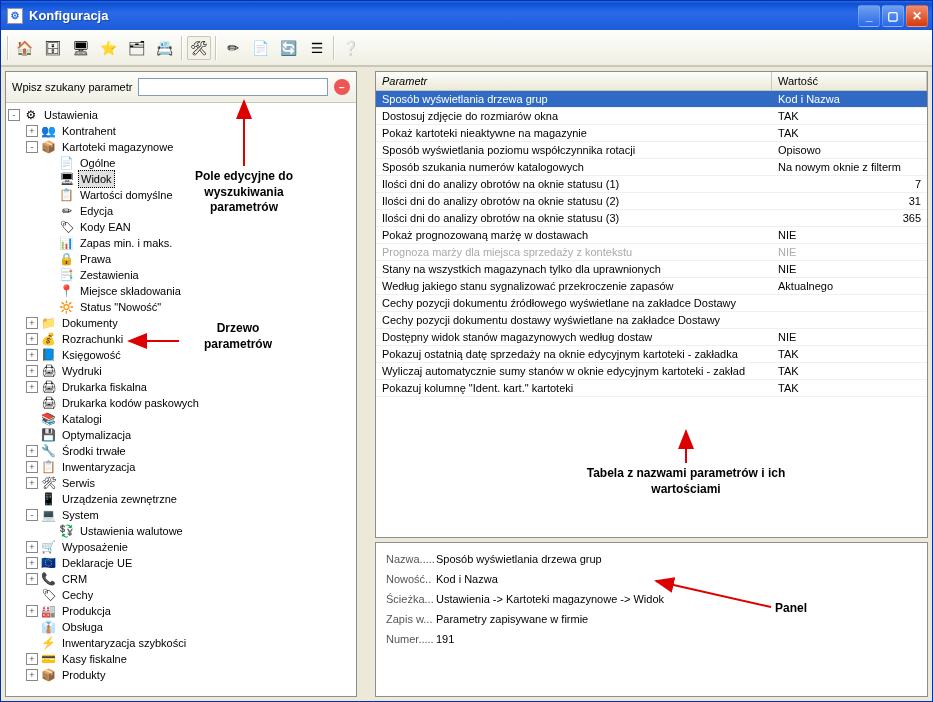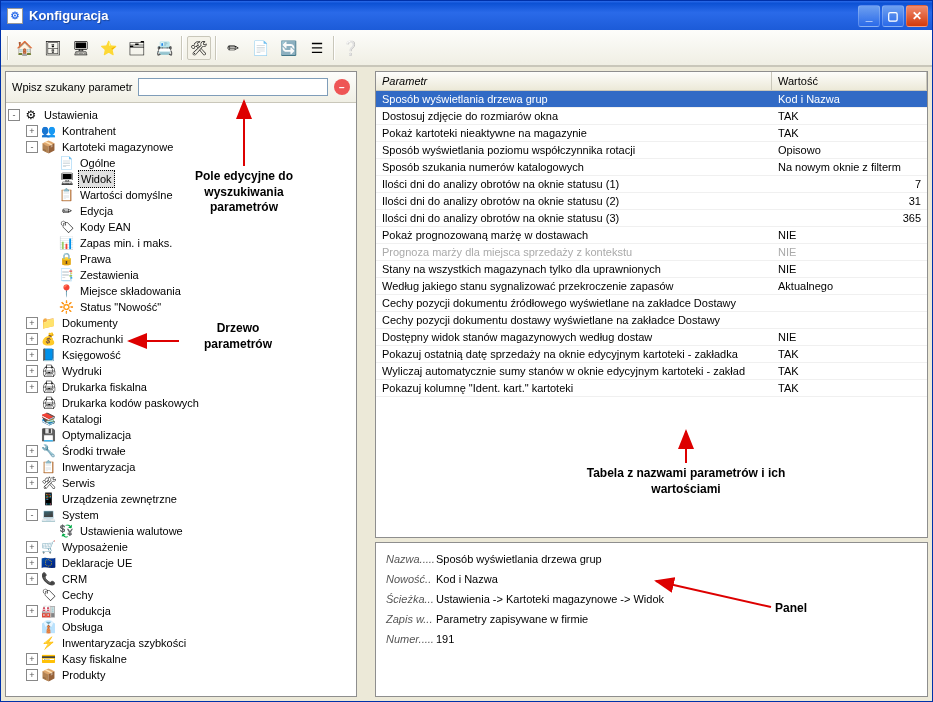--- a/index.html
+++ b/index.html
@@ -171,21 +171,21 @@
   .gc.val.right{text-align:right;}
 
   .detail {
     background:#fff;
     border:1px solid #8e8e8e;
     padding:10px;
     font-size:11px;
     height: 155px;
   }
   .drow{display:flex;margin-bottom:8px;}
-  .dk{width:50px;color:#555;font-style:italic;}
+  .dk{width:50px;color:#555;}
   .dv{flex:1;}
 
   
   .anno {
     position:absolute;pointer-events:none;font-weight:bold;color:#000;
     font-size:12px;text-align:center;line-height:1.3;
   }
   .arrow-svg{position:absolute;pointer-events:none;}
 </style>
 </head>

